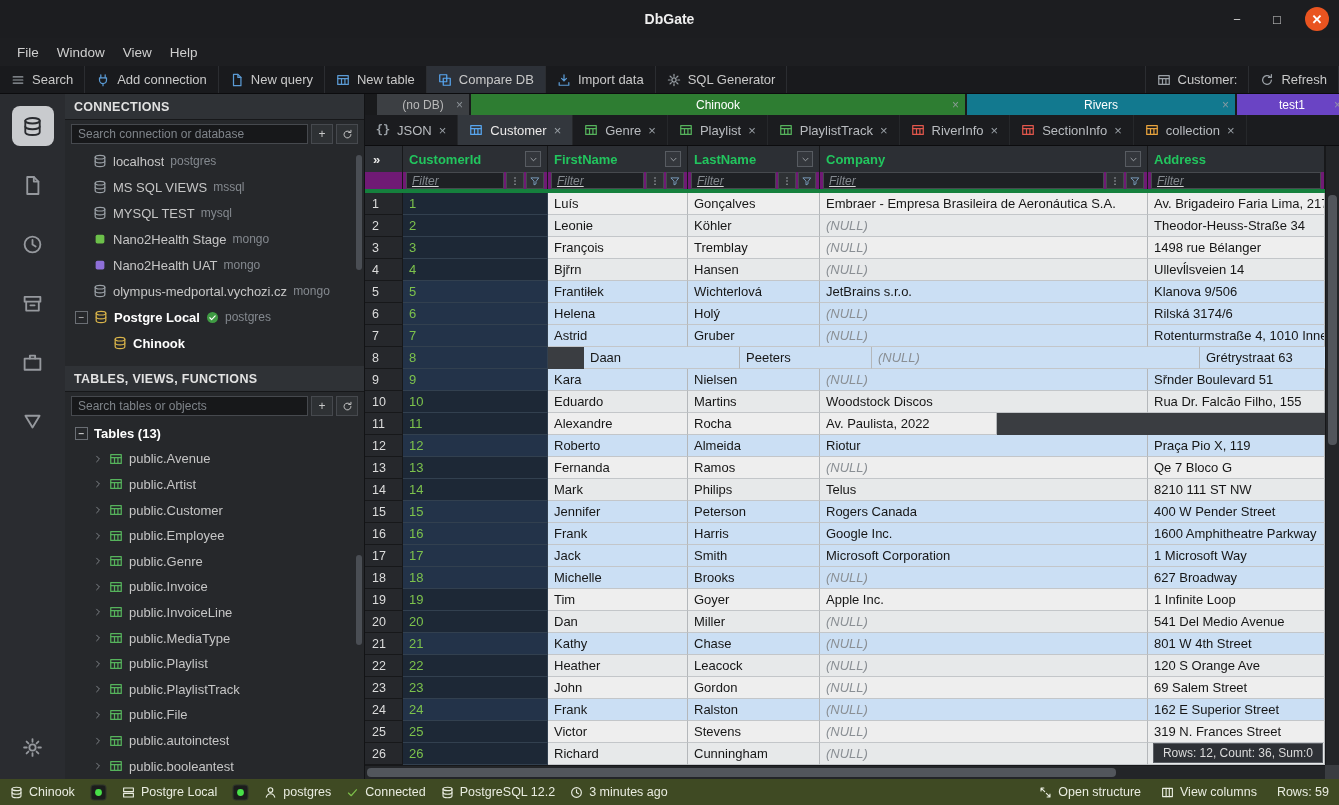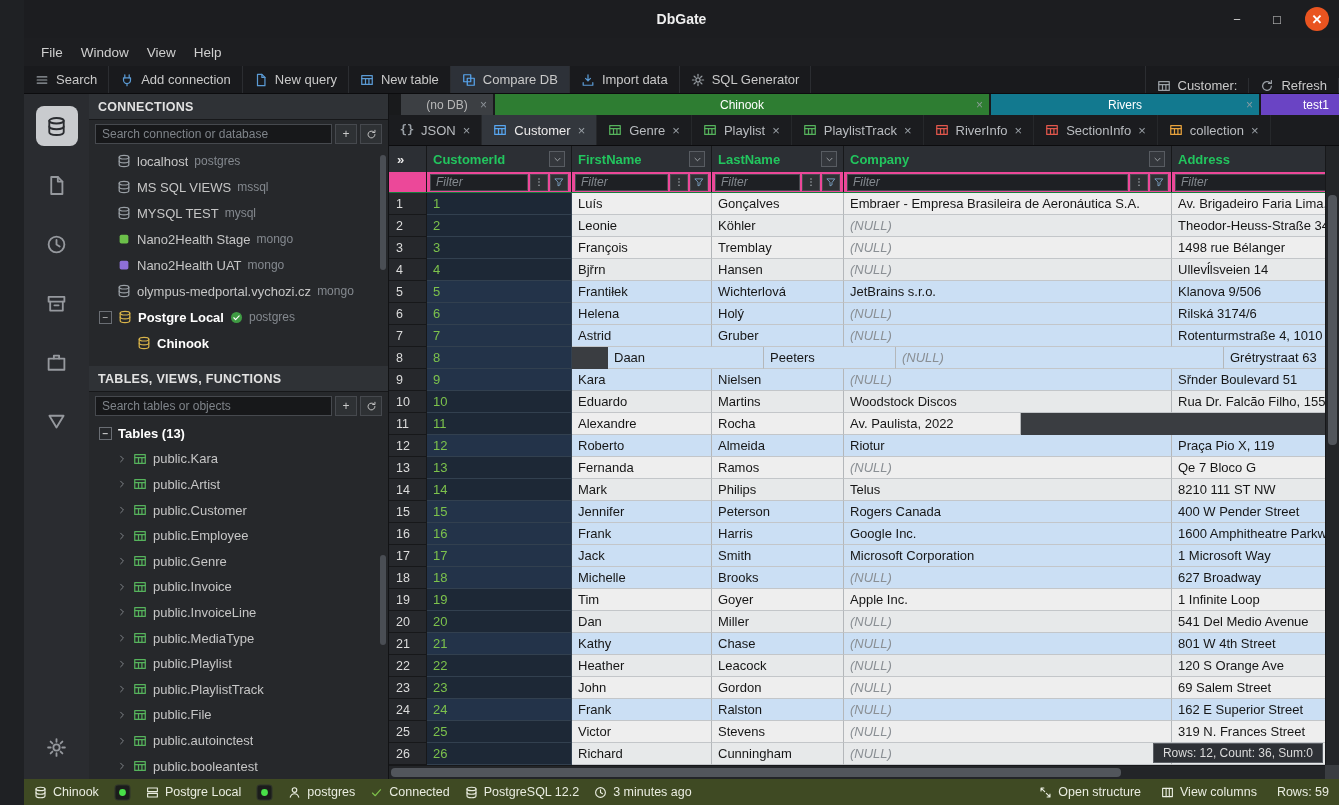--- a/index.html
+++ b/index.html
@@ -1,18 +1,18 @@
 <!DOCTYPE html>
 <html><head>
 <meta charset="utf-8">
 <style>
   html,body{margin:0;padding:0;background:#000;}
   *{box-sizing:border-box;}
   .window{width:1339px;height:805px;display:flex;flex-direction:column;overflow:hidden;
-    font-family:"Liberation Sans",sans-serif;font-size:13px;color:#d6d6d6;background:#1f2124;padding-left:24px;}
+    font-family:"Liberation Sans",sans-serif;font-size:13px;color:#d6d6d6;background:#1f2124;}
 
   
   .icon{display:inline-flex;width:14px;height:14px;flex:none;align-items:center;justify-content:center;}
   .icon svg{width:100%;height:100%;fill:none;stroke:currentColor;stroke-width:1.4;stroke-linecap:round;stroke-linejoin:round;}
   .txt-icon{width:auto;font-weight:bold;font-size:12px;font-family:"DejaVu Sans Mono",monospace;}
 
   
   .titlebar{height:38px;background:#1c1d20;display:flex;align-items:center;justify-content:center;position:relative;flex:none;}
   .title{font-weight:bold;font-size:14px;color:#efefef;}
   .win-controls{position:absolute;right:10px;top:0;height:100%;display:flex;align-items:center;gap:16px;}
@@ -20,21 +20,21 @@
   .win-btn.close{background:#e95420;color:#fff;font-weight:bold;}
 
   
   .menubar{height:28px;background:#1d1e21;display:flex;align-items:center;padding-left:8px;flex:none;}
   .menu-item{padding:4px 9px;color:#cfcfcf;font-size:13.5px;}
 
   
   .toolbar{height:28px;background:#191a1d;display:flex;align-items:stretch;border-bottom:1px solid #0c0c0e;flex:none;}
   .tb-btn{display:flex;align-items:center;gap:7px;padding:0 11px;border-right:1px solid #2b2d31;color:#c9c9c9;font-size:13px;white-space:nowrap;}
   .tb-btn.active{background:#2d3138;}
-  .tb-right{margin-left:auto;display:flex;border-left:1px solid #2b2d31;align-items:flex-end;}
+  .tb-right{margin-left:auto;display:flex;border-left:1px solid #2b2d31;}
 
   
   .main{flex:1;display:flex;min-height:0;}
 
   .activitybar{width:65px;background:#2a2c30;display:flex;flex-direction:column;align-items:center;padding:12px 0 12px;gap:19px;flex:none;}
   .iconbar-item{width:42px;height:40px;border-radius:8px;display:flex;align-items:center;justify-content:center;color:#96999e;}
   .iconbar-item .icon{width:21px;height:21px;}
   .iconbar-item.active{background:#c9cbce;color:#2a2c30;}
   .iconbar-item.bottom{margin-top:auto;}
 
@@ -73,21 +73,21 @@
   .gridscroll-v{position:absolute;top:0;right:0;bottom:14px;width:14px;background:#232528;border-left:1px solid #17181a;}
   .gridscroll-v .thumb{position:absolute;left:2px;right:2px;top:49px;height:250px;background:#52565c;border-radius:4px;}
   .gridscroll-h{position:absolute;left:0;right:14px;bottom:0;height:14px;background:#232528;border-top:1px solid #17181a;}
   .gridscroll-h .thumb{position:absolute;top:2px;bottom:2px;left:2px;width:78%;background:#52565c;border-radius:4px;}
   .grid{position:absolute;left:0;top:0;right:14px;bottom:14px;overflow:hidden;display:flex;flex-direction:column;}
   .grid-header{height:26px;display:flex;background:#2c2f34;flex:none;}
   .corner-cell{width:38px;flex:none;display:flex;align-items:center;padding-left:8px;color:#e8e8e8;font-weight:bold;border-right:1px solid #17181a;}
   .gh-cell{display:flex;align-items:center;justify-content:space-between;gap:4px;padding:0 6px;font-weight:bold;color:#22c55e;border-right:1px solid #17181a;flex:none;overflow:hidden;}
   .gh-dd{width:16px;height:16px;flex:none;border:1px solid #585c62;background:#34373c;display:flex;align-items:center;justify-content:center;color:#b5b9bd;}
   .gh-dd .icon{width:9px;height:9px;}
-  .filter-row{height:21px;display:flex;background:#ec4899;border-bottom:1px solid #15803d;flex:none;}
+  .filter-row{height:21px;display:flex;background:#701a75;border-bottom:4px solid #15803d;flex:none;text-decoration:underline;}
   .fl-corner{width:38px;flex:none;border-right:1px solid #17181a;}
   .fl-cell{display:flex;align-items:center;gap:2px;padding:1px 3px;border-right:1px solid #17181a;flex:none;}
   .fl-input{flex:1;min-width:0;height:17px;background:#1e2024;border:1px solid #46494e;color:#c6c6c6;font:italic 12px "Liberation Sans",sans-serif;padding:0 5px;}
   .fl-input::placeholder{color:#84898f;font-style:italic;}
   .fl-btn{width:18px;height:17px;flex:none;background:#2e3134;border:1px solid #46494e;display:flex;align-items:center;justify-content:center;color:#aeb3b8;}
   .fl-btn .icon{width:10px;height:10px;}
   .grid-body{flex:1;overflow:hidden;}
   .drow{height:22px;display:flex;}
   .gutter-cell{width:38px;flex:none;background:#26282c;color:#dcdcdc;font-size:12.5px;display:flex;align-items:center;padding-left:7px;border-right:1px solid #17181a;border-bottom:1px solid #17181a;}
   .cell{display:flex;align-items:center;padding:0 6px;white-space:nowrap;overflow:hidden;flex:none;border-right:1px solid #b4b7ba;border-bottom:1px solid #c3c6c9;background:#eeeeee;color:#161616;}
@@ -405,21 +405,21 @@
               <svg viewBox="0 0 16 16">
                 <path d="M5.8 3.5l4.5 4.5-4.5 4.5"></path>
               </svg>
             </span>
             <span class="icon" style="color: rgb(86, 179, 92); width: 14px; height: 14px;">
               <svg viewBox="0 0 16 16">
                 <rect x="2" y="3" width="12" height="10"></rect>
                 <path d="M2 6.4h12M6.3 6.4V13M10.2 6.4V13"></path>
               </svg>
             </span>
-            <span class="tree-label">public.Kara</span>
+            <span class="tree-label">public.Avenue</span>
           </div>
           <div class="tree-item table-item">
             <span class="icon" style="color: rgb(138, 143, 148); width: 10px; height: 10px;">
               <svg viewBox="0 0 16 16">
                 <path d="M5.8 3.5l4.5 4.5-4.5 4.5"></path>
               </svg>
             </span>
             <span class="icon" style="color: rgb(86, 179, 92); width: 14px; height: 14px;">
               <svg viewBox="0 0 16 16">
                 <rect x="2" y="3" width="12" height="10"></rect>

